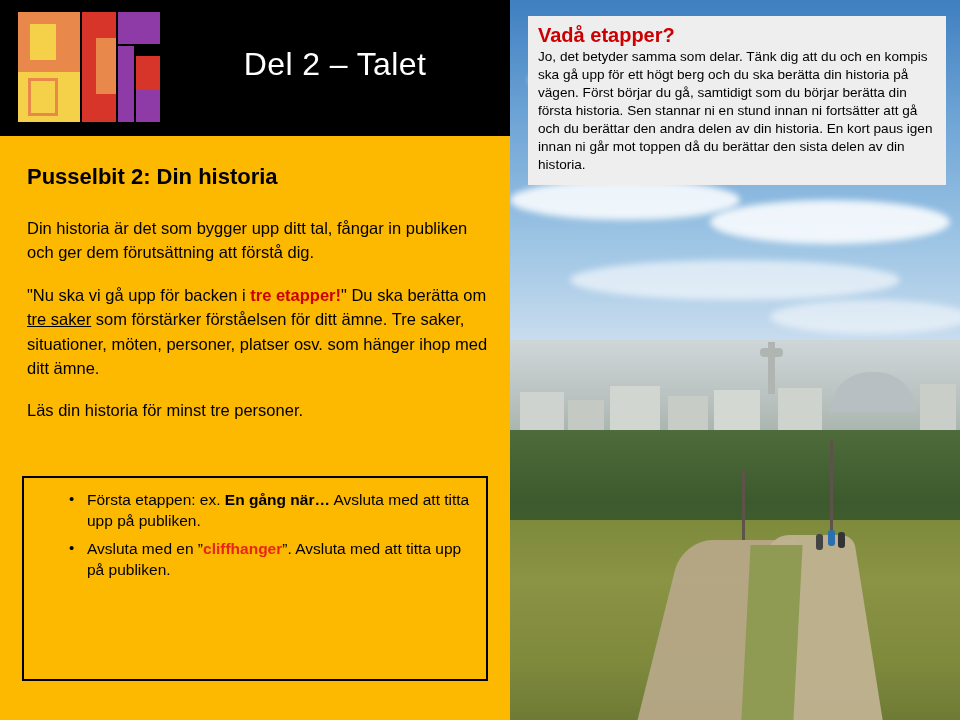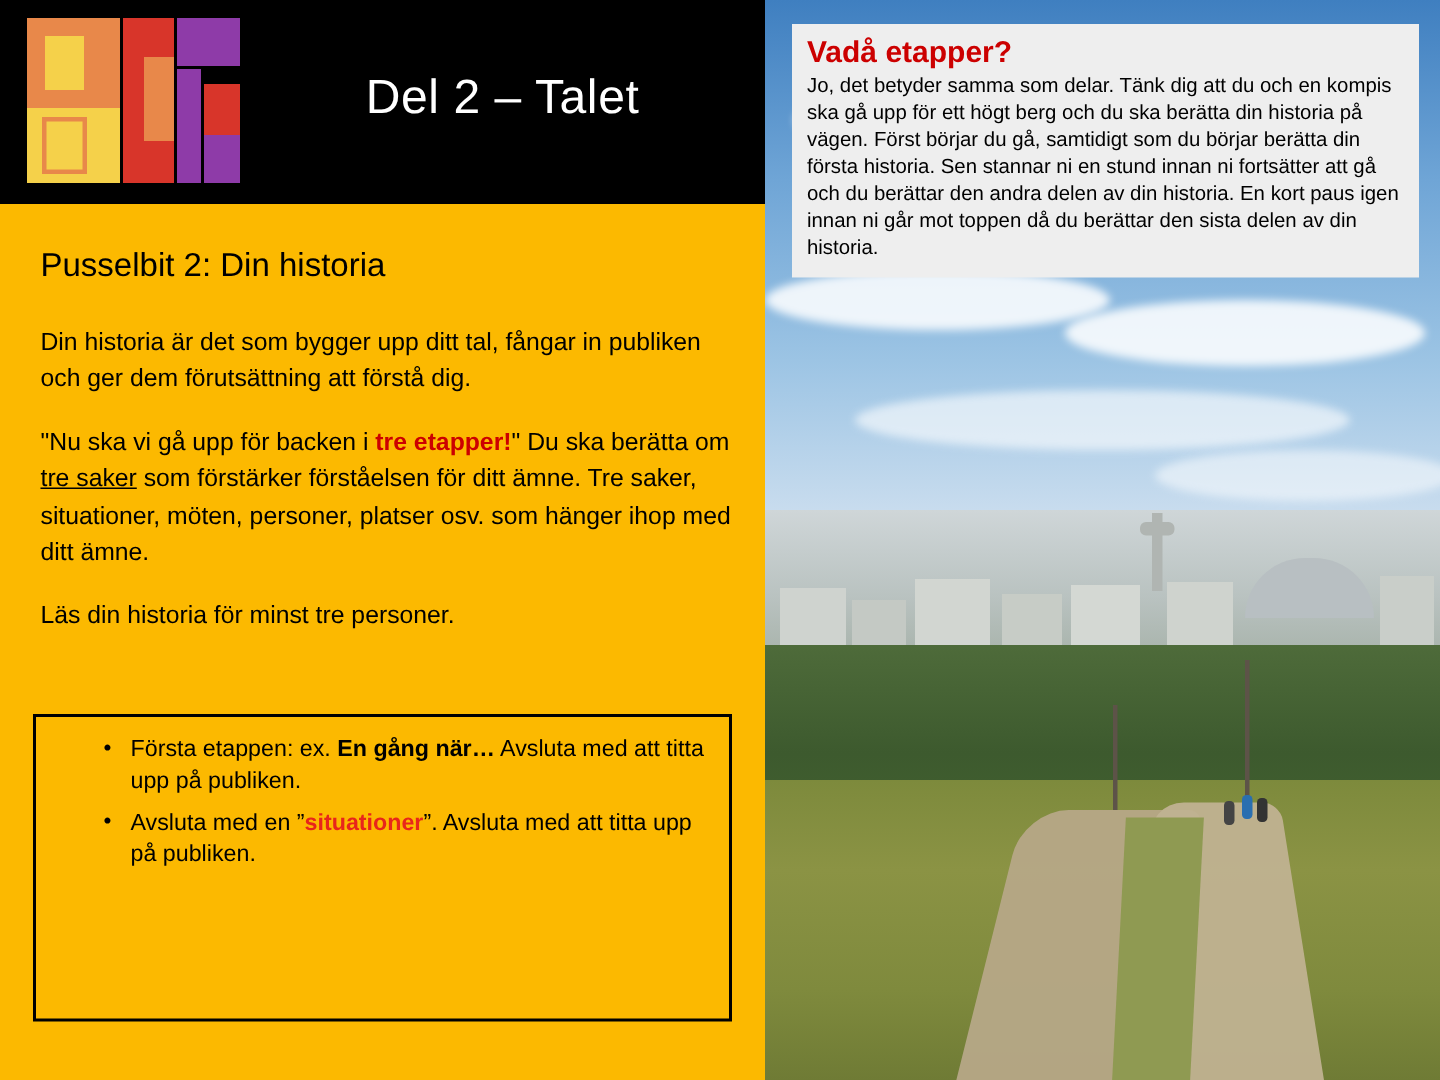--- a/index.html
+++ b/index.html
@@ -65,21 +65,21 @@
     width: 510px;
     height: 584px;
     background: #fcb900;
   }
   .heading {
     position: absolute;
     left: 27px;
     top: 28px;
     width: 455px;
     font-size: 22px;
-    font-weight: normal;
+    font-weight: bold;
     color: #000000;
   }
   .body-text {
     position: absolute;
     left: 27px;
     top: 80px;
     width: 462px;
     font-size: 16.5px;
     line-height: 1.48;
     color: #000000;
@@ -305,21 +305,21 @@
 
       <div class="body-text">
         <p>Din historia är det som bygger upp ditt tal, fångar in publiken och ger dem förutsättning att förstå dig.</p>
         <p><span>"Nu ska vi gå upp för backen i </span><span class="red-bold">tre etapper!</span><span>" Du ska berätta om </span><span class="underline">tre saker</span><span> som förstärker förståelsen för ditt ämne. Tre saker, situationer, möten, personer, platser osv. som hänger ihop med ditt ämne.</span></p>
         <p>Läs din historia för minst tre personer.</p>
       </div>
 
       <div class="bullet-box">
         <ul class="bullet-list">
           <li><span>Första etappen: ex. </span><b>En gång när…</b><span> Avsluta med att titta upp på publiken.</span></li>
-          <li><span>Avsluta med en ”</span><span class="cliff-red">situationer</span><span>”. Avsluta med att titta upp på publiken.</span></li>
+          <li><span>Avsluta med en ”</span><span class="cliff-red">cliffhanger</span><span>”. Avsluta med att titta upp på publiken.</span></li>
         </ul>
       </div>
     </div>
   </div>
 
   <div class="photo">
     <div class="sky"></div>
     <div class="cloud" style="left:20px;top:60px;width:150px;height:40px;"></div>
     <div class="cloud" style="left:120px;top:110px;width:200px;height:46px;"></div>
     <div class="cloud" style="left:250px;top:40px;width:170px;height:38px;"></div>

